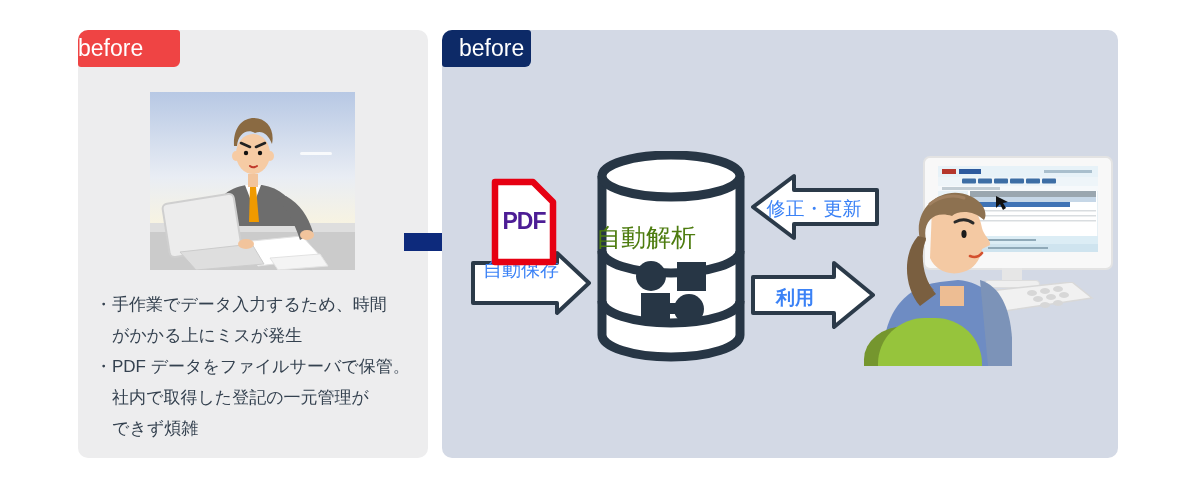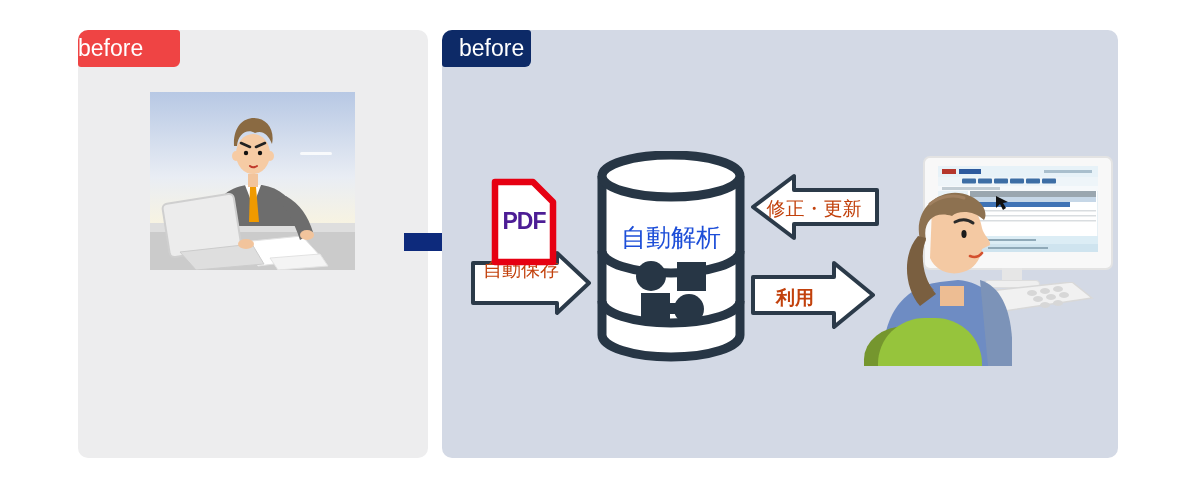--- a/index.html
+++ b/index.html
@@ -23,31 +23,31 @@
   .photo{left:150px;top:92px;width:205px;height:178px;overflow:hidden;}
 
   
   .flow-arrow{left:404px;top:221px;}
 
   
   .pdf-svg{left:488px;top:177px;}
   .pdf-label{left:496px;top:208px;width:56px;text-align:center;color:#4c1d95;font-size:23px;font-weight:bold;letter-spacing:-1px;}
 
   
-  .arrow-label{color:#c2410c;font-size:19px;text-align:center;}
+  .arrow-label{color:#3b82f6;font-size:19px;text-align:center;}
   .autosave-svg{left:470px;top:250px;}
   .autosave-label{left:470px;top:257px;width:102px;}
   .fix-svg{left:750px;top:172px;}
   .fix-label{left:752px;top:196px;width:124px;}
   .use-svg{left:750px;top:256px;}
   .use-label{left:749px;top:285px;width:92px;font-weight:bold;}
 
   
   .db-svg{left:596px;top:151px;}
-  .db-label{left:596px;top:221px;width:150px;text-align:center;color:#1d4ed8;font-size:25px;}
+  .db-label{left:596px;top:221px;width:150px;text-align:left;color:#4d7c0f;font-size:25px;}
 
   
   .mon-frame{left:923px;top:156px;width:190px;height:114px;background:#f8f8f8;border:2px solid #e3e3e3;border-radius:7px;box-sizing:border-box;}
   .mon-screen{left:938px;top:166px;width:160px;height:86px;}
   .mon-neck{left:1002px;top:268px;width:20px;height:14px;background:#e6e6e6;}
   .mon-base{left:984px;top:280px;width:56px;height:8px;background:#efefef;border:1px solid #dddddd;border-radius:4px;box-sizing:border-box;}
   .kbd-svg{left:972px;top:282px;}
 
   
   .user-svg{left:860px;top:178px;}
@@ -99,20 +99,27 @@
       <path d="M100,74 Q103,76.5 107,74" stroke="#c0392b" stroke-width="2" fill="none" stroke-linecap="round"></path>
 
       <g transform="rotate(-9 55 135)">
         <rect x="16" y="106" width="72" height="54" rx="5" fill="#ececec" stroke="#cfcfcf" stroke-width="2"></rect>
       </g>
       <polygon points="30,160 102,152 114,172 46,178" fill="#dedede" stroke="#cccccc"></polygon>
       <ellipse cx="96" cy="152" rx="8" ry="5" fill="#f2c49c"></ellipse>
     </svg>
   </div>
 
+  <div class="abs bullets">
+    <div class="bline">・手作業でデータ入力するため、時間</div>
+    <div class="bline cont">がかかる上にミスが発生</div>
+    <div class="bline">・PDF データをファイルサーバで保管。</div>
+    <div class="bline cont">社内で取得した登記の一元管理が</div>
+    <div class="bline cont">できず煩雑</div>
+  </div>
 
   <svg class="abs flow-arrow" width="68" height="42" viewBox="0 0 68 42">
     <polygon points="0,12 38,12 38,0 67,21 38,42 38,30 0,30" fill="#0d2a7c"></polygon>
   </svg>
 
   <div class="abs panel-after"></div>
   <div class="abs tag tag-after">
     <span>before</span>
   </div>
 

